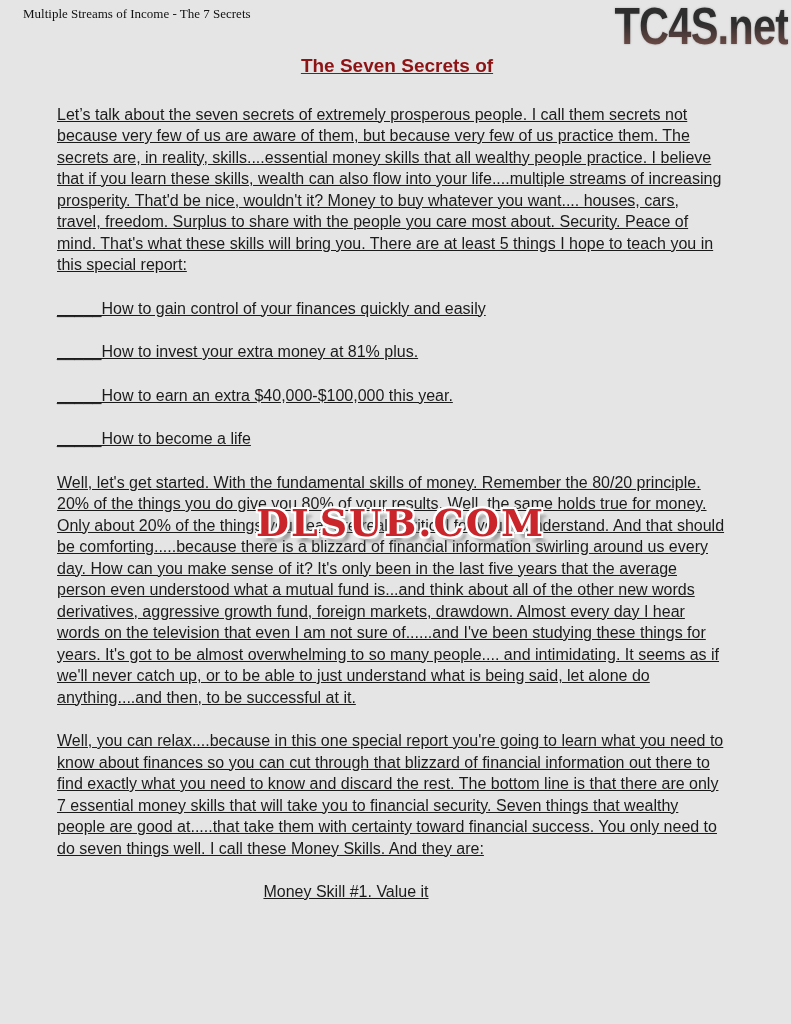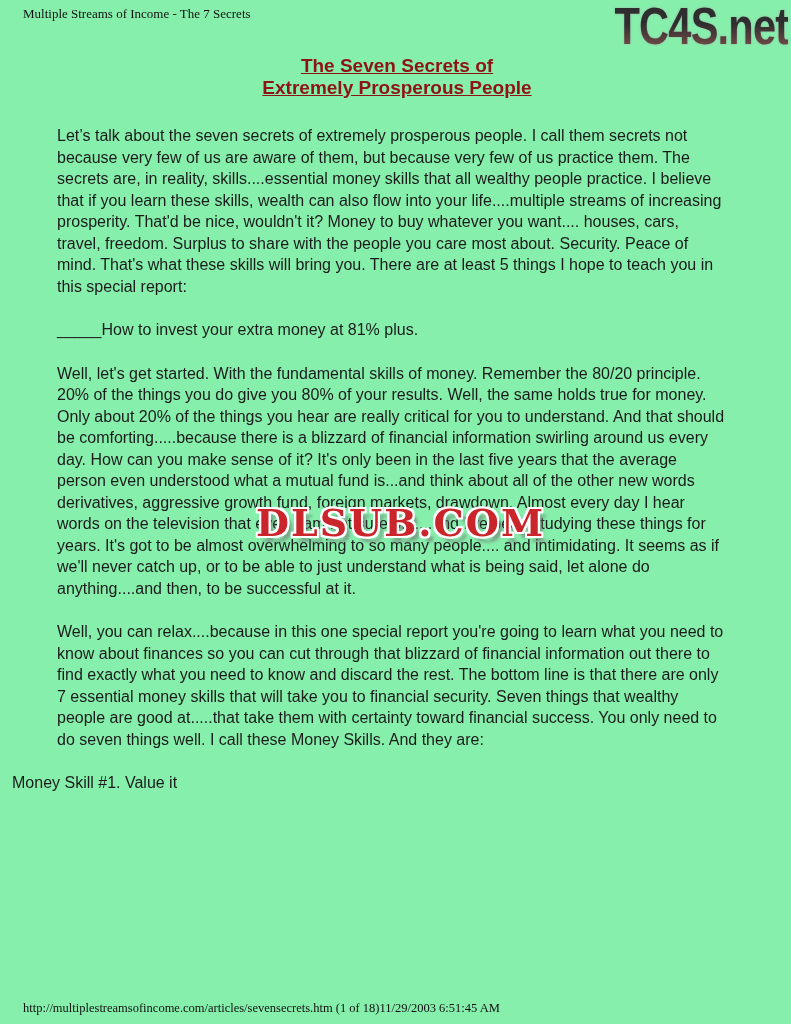--- a/index.html
+++ b/index.html
@@ -1,20 +1,20 @@
 <!DOCTYPE html>
 <html><head>
 <meta charset="utf-8">
 <style>
   * { margin:0; padding:0; box-sizing:border-box; }
   html,body { background:#ffffff; }
   .page {
     position:relative;
     width:791px; height:1024px;
-    background:#86efac;
+    background:#e5e5e5;
     overflow:hidden;
     font-family:"Liberation Sans", sans-serif;
   }
 
   
   .print-header {
     position:absolute; left:23px; top:6px;
     font-family:"Liberation Serif", serif;
     font-size:13px; color:#111;
     white-space:nowrap;
@@ -73,51 +73,54 @@
   .title-block {
     text-align:center;
     color:#8e1315;
     font-weight:bold; font-size:19px; line-height:21.5px;
   }
   .title-line .u { text-decoration:underline;margin-top:48px; }
   p.body {
     font-size:16px; line-height:21.5px;
     margin:22px 12px 0 0;
     color:#1b1b1b;
+    text-decoration:underline;
   }
   p.intro { margin-top:27px; }
   p.money {
+    text-align:center;
     transform:translateX(-45px);
   }
 </style>
 </head>
 <body>
 
 <div class="page">
 
   <div class="print-header">Multiple Streams of Income - The 7 Secrets</div>
 
   <div class="tc4s">TC4S.net</div>
 
   <div class="content">
 
     <div class="title-block">
       <div class="title-line"><span class="u">The Seven Secrets of</span></div>
-      <div class="title-line"><span class="u">Extremely Prosperous People</span></div>
     </div>
 
     <p class="body intro">Let’s talk about the seven secrets of extremely prosperous people. I call them secrets not because very few of us are aware of them, but because very few of us practice them. The secrets are, in reality, skills....essential money skills that all wealthy people practice. I believe that if you learn these skills, wealth can also flow into your life....multiple streams of increasing prosperity. That'd be nice, wouldn't it? Money to buy whatever you want.... houses, cars, travel, freedom. Surplus to share with the people you care most about. Security. Peace of mind. That's what these skills will bring you. There are at least 5 things I hope to teach you in this special report:</p>
 
+    <p class="body">_____How to gain control of your finances quickly and easily</p>
     <p class="body">_____How to invest your extra money at 81% plus.</p>
+    <p class="body">_____How to earn an extra $40,000-$100,000 this year.</p>
+    <p class="body">_____How to become a life</p>
 
     <p class="body">Well, let's get started. With the fundamental skills of money. Remember the 80/20 principle. 20% of the things you do give you 80% of your results. Well, the same holds true for money. Only about 20% of the things you hear are really critical for you to understand. And that should be comforting.....because there is a blizzard of financial information swirling around us every day. How can you make sense of it? It's only been in the last five years that the average person even understood what a mutual fund is...and think about all of the other new words derivatives, aggressive growth fund, foreign markets, drawdown. Almost every day I hear words on the television that even I am not sure of......and I've been studying these things for years. It's got to be almost overwhelming to so many people.... and intimidating. It seems as if we'll never catch up, or to be able to just understand what is being said, let alone do anything....and then, to be successful at it.</p>
 
     <p class="body">Well, you can relax....because in this one special report you're going to learn what you need to know about finances so you can cut through that blizzard of financial information out there to find exactly what you need to know and discard the rest. The bottom line is that there are only 7 essential money skills that will take you to financial security. Seven things that wealthy people are good at.....that take them with certainty toward financial success. You only need to do seven things well. I call these Money Skills. And they are:</p>
 
     <p class="body money">Money Skill #1. Value it</p>
   </div>
 
   <div class="dlsub">DLSUB.COM</div>
 
-  <div class="footer-url">http://multiplestreamsofincome.com/articles/sevensecrets.htm (1 of 18)11/29/2003 6:51:45 AM</div>
 
 
 </div>
 
 </body></html>

